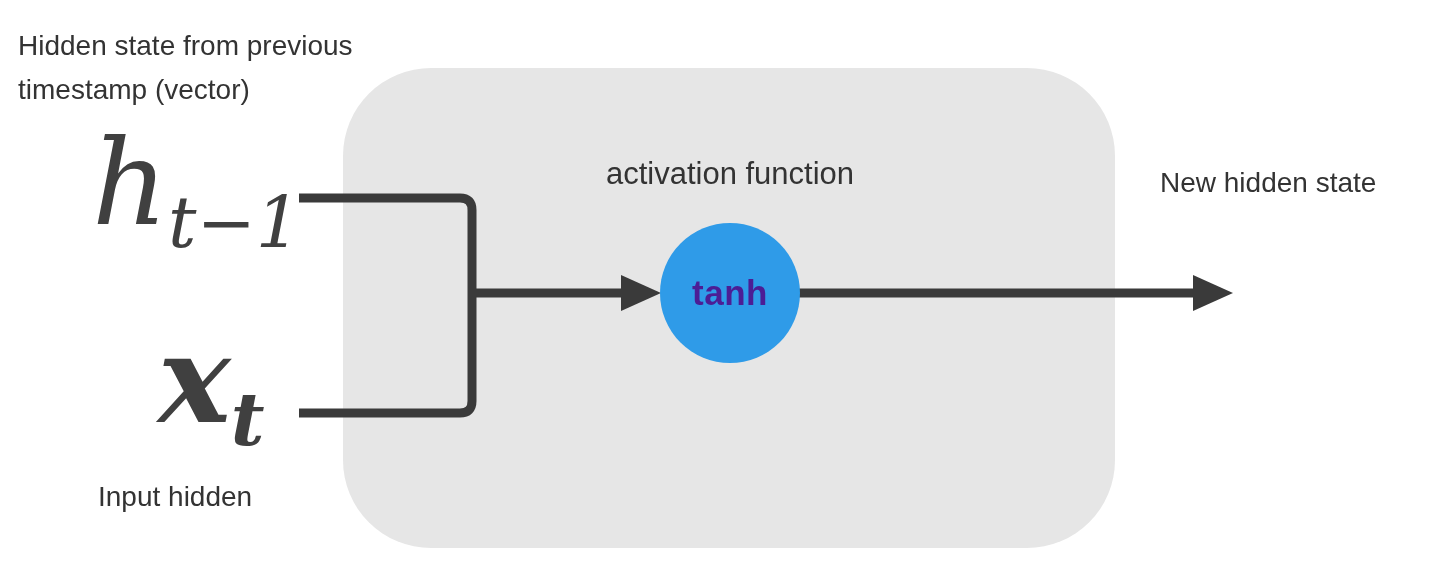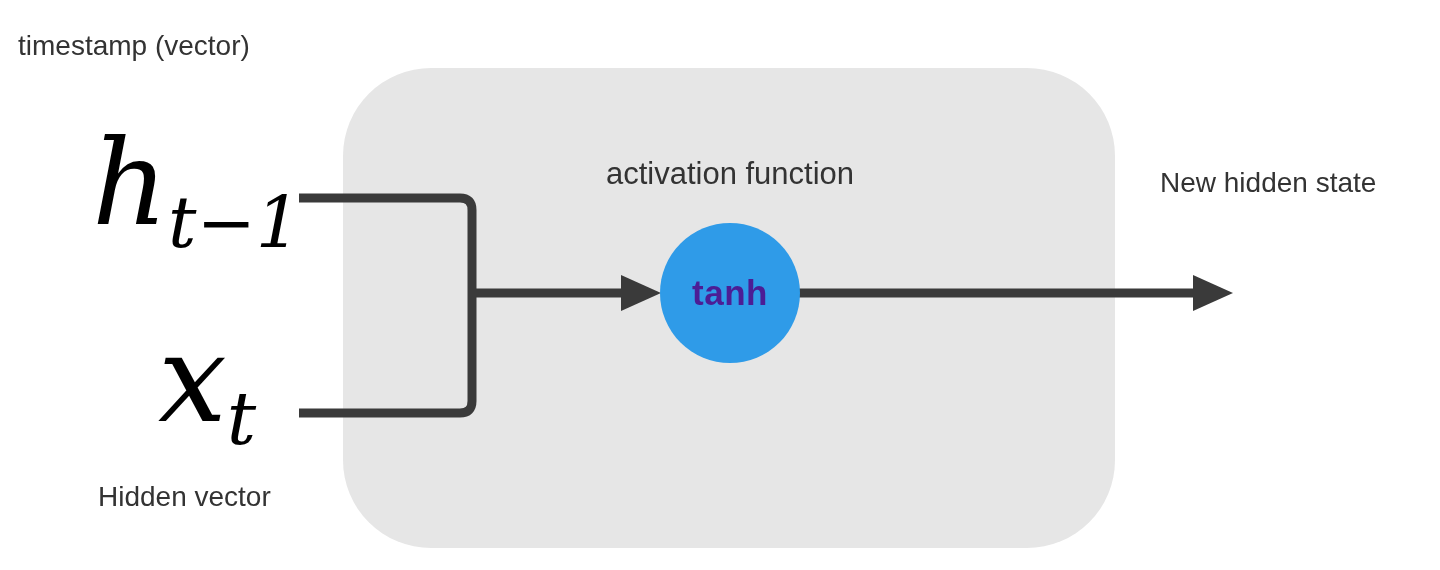--- a/index.html
+++ b/index.html
@@ -44,37 +44,37 @@
   .note-activation {
     left: 560px; top: 155px; width: 340px;
     text-align: center; font-size: 31px; line-height: 38px;
   }
   .note-newhidden { left: 1160px; top: 166px; font-size: 28px; line-height: 34px; }
   .note-input { left: 98px; top: 480px; font-size: 28px; line-height: 34px; }
   .math {
     position: absolute;
     font-family: "DejaVu Serif", serif;
     font-style: italic;
-    color: #000000;
+    color: #404040;
     line-height: 1;
     white-space: nowrap;
   }
   .math .sub {
     font-size: 0.60em;
     position: relative;
     top: 0.32em;
     letter-spacing: 0;
   }
   .math .comma {
     font-size: 0.34em;
     position: relative;
     top: 0.62em;
   }
   .math-hprev { left: 92px; top: 124px; font-size: 118px; }
-  .math-xt   { left: 158px; top: 318px; font-size: 122px; }
+  .math-xt   { left: 158px; top: 318px; font-size: 122px; font-weight: bold; }
   .math-ht   { left: 1234px; top: 194px; font-size: 160px; }
   .tanh-node {
     position: absolute;
     left: 660px; top: 223px;
     width: 140px; height: 140px;
     border-radius: 50%;
     background: var(--accent-blue);
     display: flex;
     align-items: center;
     justify-content: center;
@@ -95,28 +95,29 @@
 
   <svg class="wires" viewBox="0 0 1440 570" xmlns="http://www.w3.org/2000/svg">
     <path d="M299,198 L460,198 Q472,198 472,210 L472,401 Q472,413 460,413 L299,413" fill="none" stroke="var(--line-dark)" stroke-width="9" stroke-linejoin="round"></path>
     <path d="M472,293 L626,293" fill="none" stroke="var(--line-dark)" stroke-width="9"></path>
     <polygon points="661,293 621,275 621,311" fill="var(--line-dark)"></polygon>
     <path d="M799,293 L1196,293" fill="none" stroke="var(--line-dark)" stroke-width="9"></path>
     <polygon points="1233,293 1193,275 1193,311" fill="var(--line-dark)"></polygon>
   </svg>
 
   <div class="note note-topleft">
+    <div>Hidden state from previous</div>
     <div>timestamp (vector)</div>
   </div>
 
   <div class="note note-newhidden">New hidden state</div>
 
   <div class="note note-activation">activation function</div>
 
-  <div class="note note-input">Hidden vector</div>
+  <div class="note note-input">Input hidden</div>
 
   <div class="math math-hprev">
     <span class="base">h</span><span class="sub">t−1</span>
   </div>
 
   <div class="math math-xt">
     <span class="base">x</span><span class="sub">t</span>
   </div>
 
 

